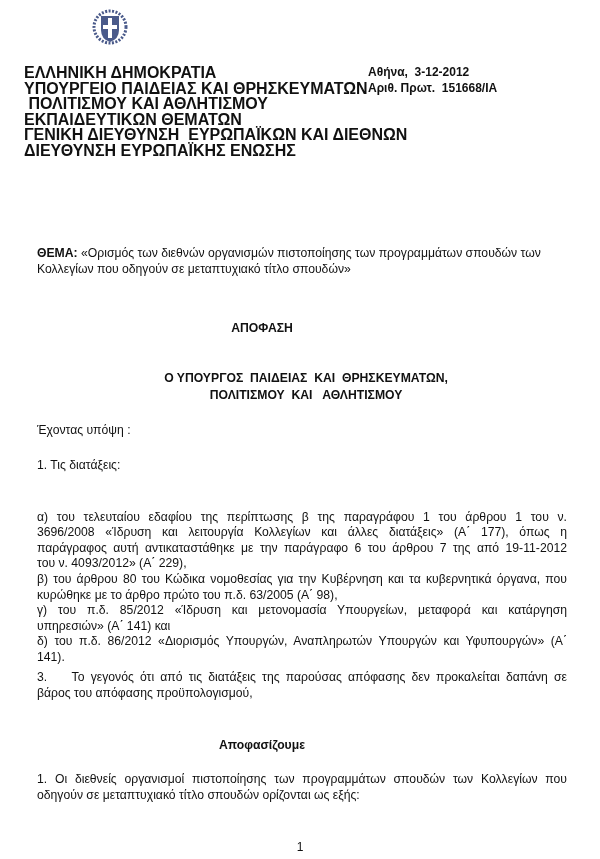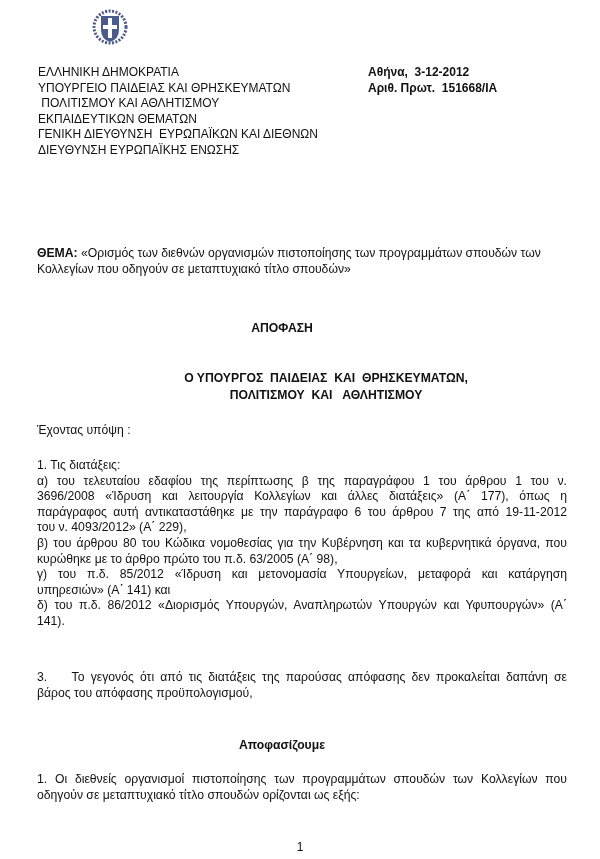--- a/index.html
+++ b/index.html
@@ -2,25 +2,25 @@
 <html><head>
 <meta charset="utf-8">
 <style>
   html, body { margin: 0; padding: 0; background: #ffffff; }
   body {
     width: 600px; height: 859px; position: relative; overflow: hidden;
     font-family: "Liberation Sans", "DejaVu Sans", sans-serif;
     color: #111111; font-size: 12.2px;
   }
   .emblem { position: absolute; left: 92px; top: 8px; width: 36px; height: 38px; }
-  .hdr-left { position: absolute; left: 38px; top: 65px; font-weight: normal; font-size: 12px; line-height: 15.6px; }
+  .hdr-left { position: absolute; left: 24px; top: 65px; font-weight: bold; font-size: 16px; line-height: 15.6px; }
   .hdr-left div { white-space: pre; }
   .hdr-right { position: absolute; left: 368px; top: 65px; font-weight: bold; font-size: 12px; line-height: 15.6px; }
   .hdr-right div { white-space: pre; }
-  .center { position: absolute; left: 0; width: 524px; text-align: center; font-weight: bold; margin-left: 20px; }
+  .center { position: absolute; left: 0; width: 524px; text-align: center; font-weight: bold; }
   .center div { white-space: pre; }
   .theme-label { font-weight: bold; }
   .p { position: absolute; left: 37px; width: 530px; line-height: 15.6px; }
   .jl { display: flex; justify-content: space-between; white-space: nowrap; }
   .ll { white-space: nowrap; }
   .pagenum { position: absolute; top: 840px; left: 0; width: 600px; text-align: center; font-size: 12px; }
 </style>
 </head>
 <body>
 
@@ -56,21 +56,21 @@
 
 <div class="center" style="top:370px; line-height:17px;padding-left:44px;">
   <div>Ο ΥΠΟΥΡΓΟΣ  ΠΑΙΔΕΙΑΣ  ΚΑΙ  ΘΡΗΣΚΕΥΜΑΤΩΝ,</div>
   <div>ΠΟΛΙΤΙΣΜΟΥ  ΚΑΙ   ΑΘΛΗΤΙΣΜΟΥ</div>
 </div>
 
 <div class="p" style="top:423px;">Έχοντας υπόψη :</div>
 
 <div class="p" style="top:458px;">
   <div class="ll">1. Τις διατάξεις:</div>
-  <div class="ll" style="text-align:justify;text-align-last:justify;">α) του τελευταίου εδαφίου της περίπτωσης β της παραγράφου 1 του άρθρου 1 του ν.</div>
+  <div class="ll" style="text-align:justify;text-align-last:justify;margin-top:36px;">α) του τελευταίου εδαφίου της περίπτωσης β της παραγράφου 1 του άρθρου 1 του ν.</div>
   <div class="ll" style="text-align:justify;text-align-last:justify;">3696/2008 «Ίδρυση και λειτουργία Κολλεγίων και άλλες διατάξεις» (Α΄ 177), όπως η</div>
   <div class="ll" style="text-align:justify;text-align-last:justify;">παράγραφος αυτή  αντικαταστάθηκε με την παράγραφο 6 του άρθρου 7 της από 19-11-2012</div>
   <div class="ll">του ν. 4093/2012» (Α΄ 229),</div>
   <div class="ll" style="text-align:justify;text-align-last:justify;">β)  του άρθρου 80 του Κώδικα νομοθεσίας για την Κυβέρνηση και τα κυβερνητικά όργανα, που</div>
   <div class="ll">κυρώθηκε με το άρθρο πρώτο του π.δ. 63/2005 (Α΄ 98),</div>
   <div class="ll" style="text-align:justify;text-align-last:justify;">γ) του π.δ. 85/2012 «Ίδρυση και μετονομασία Υπουργείων, μεταφορά και κατάργηση</div>
   <div class="ll">υπηρεσιών» (Α΄ 141) και</div>
   <div class="ll" style="text-align:justify;text-align-last:justify;">δ) του π.δ. 86/2012 «Διορισμός Υπουργών, Αναπληρωτών Υπουργών και Υφυπουργών» (Α΄</div>
   <div class="ll">141).</div>
 </div>

